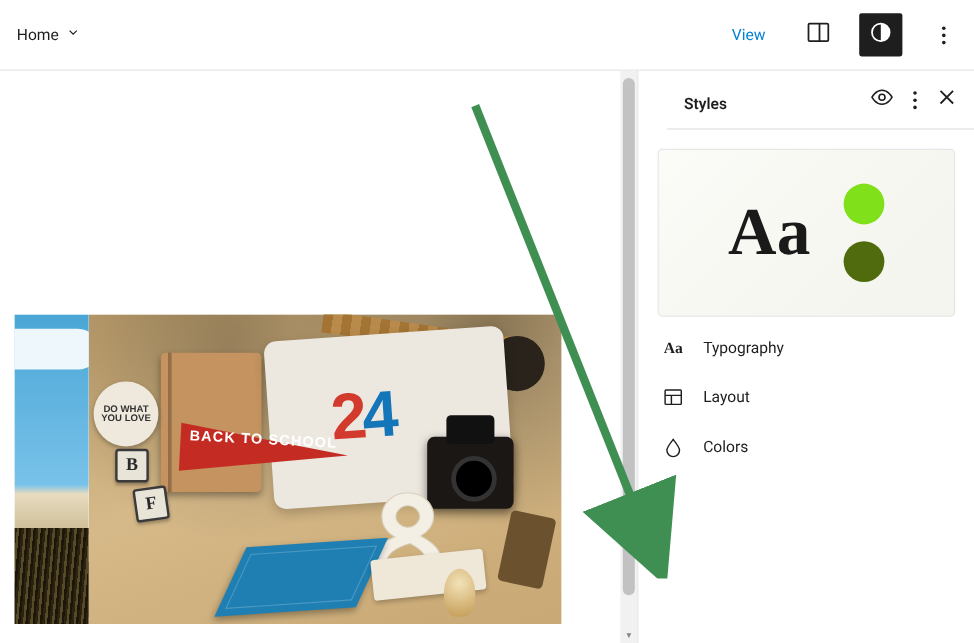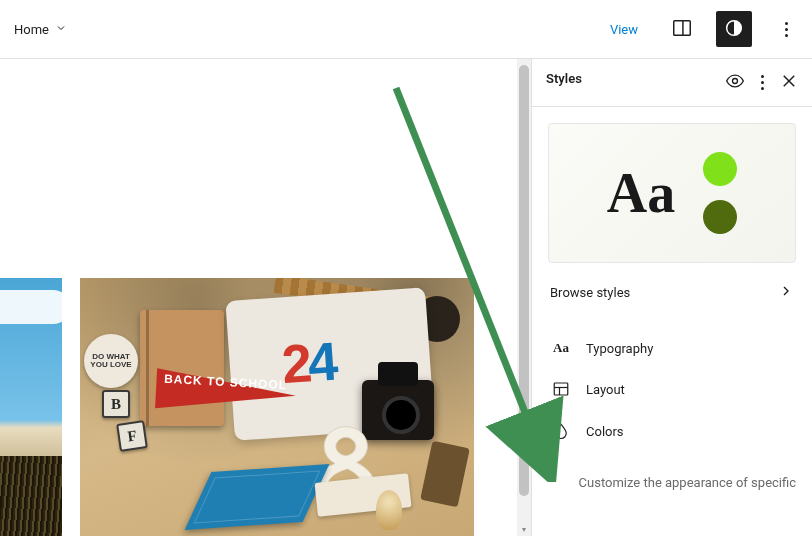--- a/index.html
+++ b/index.html
@@ -28,21 +28,21 @@
   .icon-btn.dark{background:#1e1e1e;}
   .kebab{display:flex;flex-direction:column;gap:3px;align-items:center;justify-content:center;}
   .kebab span{width:3px;height:3px;background:#1e1e1e;border-radius:50%;}
   
   .split{display:flex;height:calc(100% - 59px);}
   .canvas-wrap{position:relative;flex:1;min-width:0;overflow:hidden;background:#fff;}
   .canvas-scrollbar{position:absolute;top:0;right:0;bottom:0;width:14px;background:#f1f1f1;}
   .canvas-scrollbar .thumb{position:absolute;top:6px;bottom:40px;left:2px;right:2px;background:#c2c2c2;border-radius:6px;}
   .canvas-scrollbar .arrow{position:absolute;left:0;right:0;height:14px;display:flex;align-items:center;justify-content:center;font-size:8px;color:#888;}
   .canvas-scrollbar .arrow.bot{bottom:0;}
-  .gallery{position:absolute;left:0;bottom:0;display:flex;gap:18px;padding-left:0;}
+  .gallery{position:absolute;left:0;bottom:16px;display:flex;padding-left:12px;}
   .img-tile{position:relative;overflow:hidden;}
   .img-tile.left{width:62px;height:258px;}
   .img-tile.main{width:394px;height:258px;}
   
   .beach-sky{position:absolute;inset:0;background:linear-gradient(#4aa6d6 0%,#78c2ea 55%,#e8dcc0 58%,#c9b990 72%,#8a7a52 100%);}
   .beach-cloud{position:absolute;top:12px;left:-20px;width:90px;height:34px;background:#fff;border-radius:40px;opacity:.9;}
   .beach-grass{position:absolute;left:0;right:0;bottom:0;height:80px;background:repeating-linear-gradient(95deg,#2b2310 0 2px,#574a28 2px 4px,#1c1609 4px 6px);}
   .desk-bg{position:absolute;inset:0;background:linear-gradient(160deg,#bfa06e 0%,#d6b988 45%,#c8a874 100%);}
   .desk-vig{position:absolute;inset:0;background:radial-gradient(circle at 30% 10%,rgba(0,0,0,.25),transparent 45%),radial-gradient(circle at 85% 5%,rgba(0,0,0,.35),transparent 40%);}
   .tshirt{position:absolute;top:16px;left:150px;width:200px;height:140px;background:#ece7df;border-radius:10px;transform:rotate(-4deg);box-shadow:0 4px 10px rgba(0,0,0,.2);}
@@ -64,21 +64,21 @@
   .bluebook{position:absolute;bottom:10px;left:120px;width:114px;height:58px;background:#1f7fb3;transform:skewX(-28deg) rotate(-4deg);box-shadow:0 3px 6px rgba(0,0,0,.35);}
   .bluebook:after{content:"";position:absolute;inset:6px;border:1px solid rgba(255,255,255,.2);}
   .cards{position:absolute;bottom:24px;left:236px;width:94px;height:34px;background:#efe7d8;border-radius:3px;transform:rotate(-6deg);box-shadow:0 2px 4px rgba(0,0,0,.25);}
   .ruler{position:absolute;top:8px;right:40px;width:160px;height:18px;background:repeating-linear-gradient(90deg,#a37433 0 8px,#b88a4b 8px 16px);transform:rotate(8deg);}
   .stuff1{position:absolute;top:18px;right:14px;width:46px;height:46px;background:#2a231b;border-radius:50%;}
   .stuff2{position:absolute;bottom:32px;right:10px;width:38px;height:60px;background:#6b512e;border-radius:4px;transform:rotate(12deg);}
   .bulb{position:absolute;bottom:6px;right:72px;width:26px;height:40px;background:radial-gradient(circle at 50% 30%,#f2e2b8,#c49a52);border-radius:50% 50% 40% 40%;}
 
   
   .panel{width:281px;border-left:1px solid var(--border);background:var(--panel-bg);display:flex;flex-direction:column;}
-  .panel-header{display:flex;align-items:flex-start;justify-content:space-between;padding:12px 14px;font-weight:600;border-bottom:1px solid var(--border);}
+  .panel-header{display:flex;align-items:flex-end;justify-content:space-between;padding:12px 14px;font-weight:600;border-bottom:1px solid var(--border);margin-left:24px;}
   .panel-header .tools{display:flex;align-items:center;gap:16px;}
   .panel-body{flex:1;overflow:auto;padding:16px 16px 0 16px;text-align:right;}
   .preview-card{border:1px solid #e6e6e6;border-radius:4px;height:140px;background:linear-gradient(135deg,#fbfbf7,#f3f4ed);display:flex;align-items:center;justify-content:center;gap:28px;}
   .preview-aa{font:600 56px/1 Georgia,"Times New Roman",serif;color:#1a1a1a;}
   .swatches{display:flex;flex-direction:column;gap:14px;}
   .swatch{width:34px;height:34px;border-radius:50%;}
   .browse-row{display:flex;align-items:center;justify-content:space-between;padding:20px 2px 20px 2px;cursor:pointer;}
   .settings-list{margin-top:6px;}
   .settings-item{display:flex;align-items:center;gap:14px;padding:12px 2px;cursor:pointer;}
   .settings-item .ico{width:22px;display:flex;align-items:center;justify-content:center;}
@@ -198,28 +198,20 @@
 
     <div class="panel-body">
       <div class="preview-card">
         <span class="preview-aa">Aa</span>
         <div class="swatches">
           <div class="swatch" style="background:#80e019"></div>
           <div class="swatch" style="background:#4f6b0d"></div>
         </div>
       </div>
 
-      <div class="browse-row">
-        <span>Browse styles</span>
-        <span>
-          <svg width="16" height="16" viewBox="0 0 24 24" fill="none" stroke="#1e1e1e" stroke-width="2">
-              <polyline points="9 6 15 12 9 18"></polyline>
-            </svg>
-        </span>
-      </div>
 
       <div class="settings-list">
         <div class="settings-item">
           <span class="ico" style="font:700 13px Georgia;">Aa</span>
           <span>Typography</span>
         </div>
         <div class="settings-item">
           <span class="ico">
             <svg width="18" height="18" viewBox="0 0 24 24" fill="none" stroke="#1e1e1e" stroke-width="1.6">
                 <rect x="3" y="4" width="18" height="16" rx="1"></rect>
@@ -232,21 +224,20 @@
         <div class="settings-item">
           <span class="ico">
             <svg width="18" height="18" viewBox="0 0 24 24" fill="none" stroke="#1e1e1e" stroke-width="1.6">
                 <path d="M12 3c4 5 7 8.5 7 12a7 7 0 1 1-14 0c0-3.5 3-7 7-12z"></path>
               </svg>
           </span>
           <span>Colors</span>
         </div>
       </div>
 
-      <div class="customize">Customize the appearance of specific</div>
     </div>
   </div>
 </div>
 
 <svg class="arrow-overlay" style="left:380px;top:82px;width:190px;height:400px;" viewBox="0 0 190 400">
   <defs>
     <marker id="ahead" markerWidth="14" markerHeight="14" refX="6" refY="6" orient="auto">
       <path d="M0 0 L12 6 L0 12 Z" fill="#3f8f53"></path>
     </marker>
   </defs>

